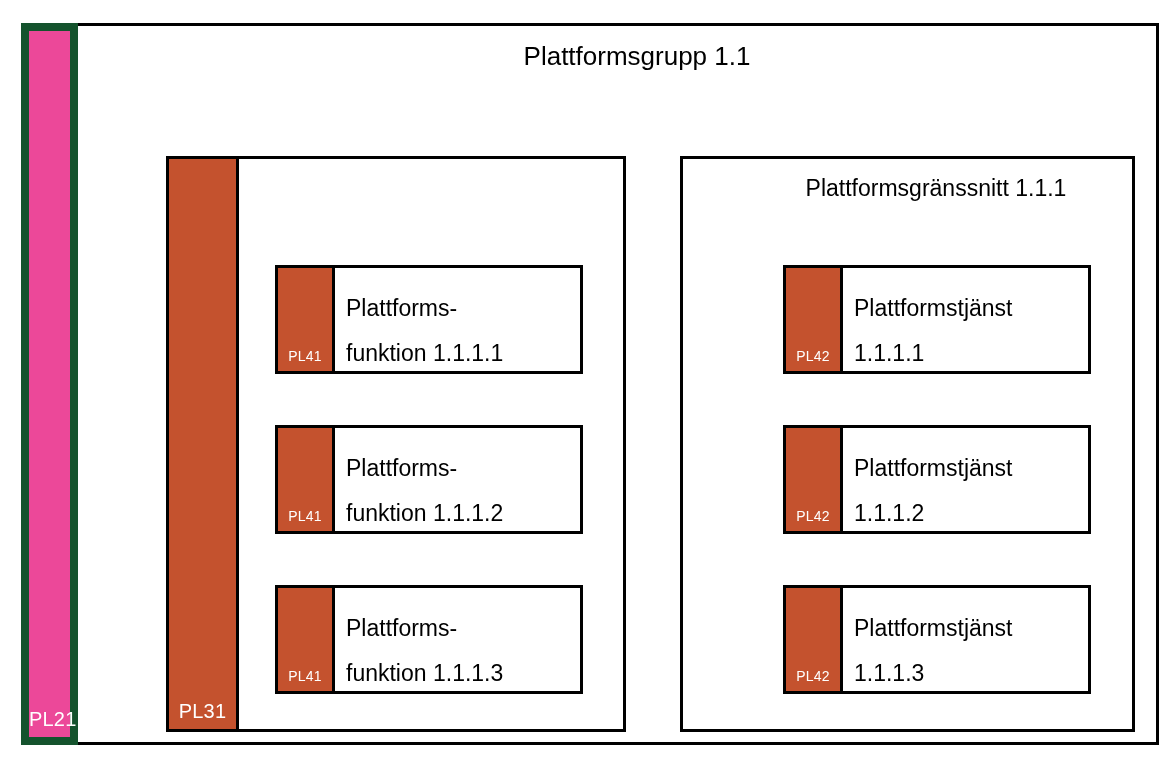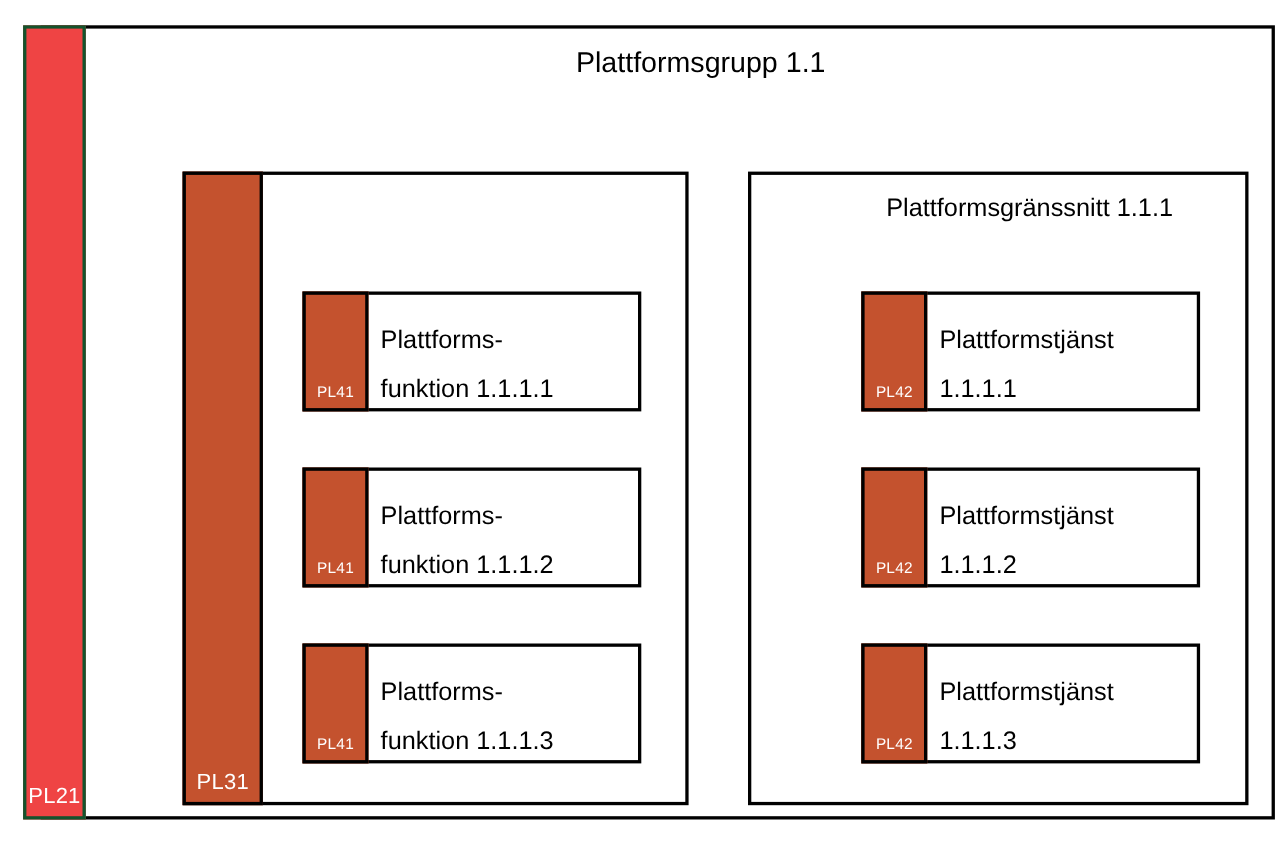--- a/index.html
+++ b/index.html
@@ -58,22 +58,22 @@
     line-height: 24px;
     letter-spacing: 0.2px;
   }
   .tab-group-outer {
     position: absolute;
     left: 21px;
     top: 23px;
     width: 57px;
     height: 722px;
     box-sizing: border-box;
-    background: #ef4444;
-    border: 3px solid #14532d;
+    background: #ec4899;
+    border: 8px solid #14532d;
   }
 
   
   .panel {
     position: absolute;
     top: 130px;
     height: 576px;
     box-sizing: border-box;
     border: 3px solid #000000;
     background: #ffffff;

